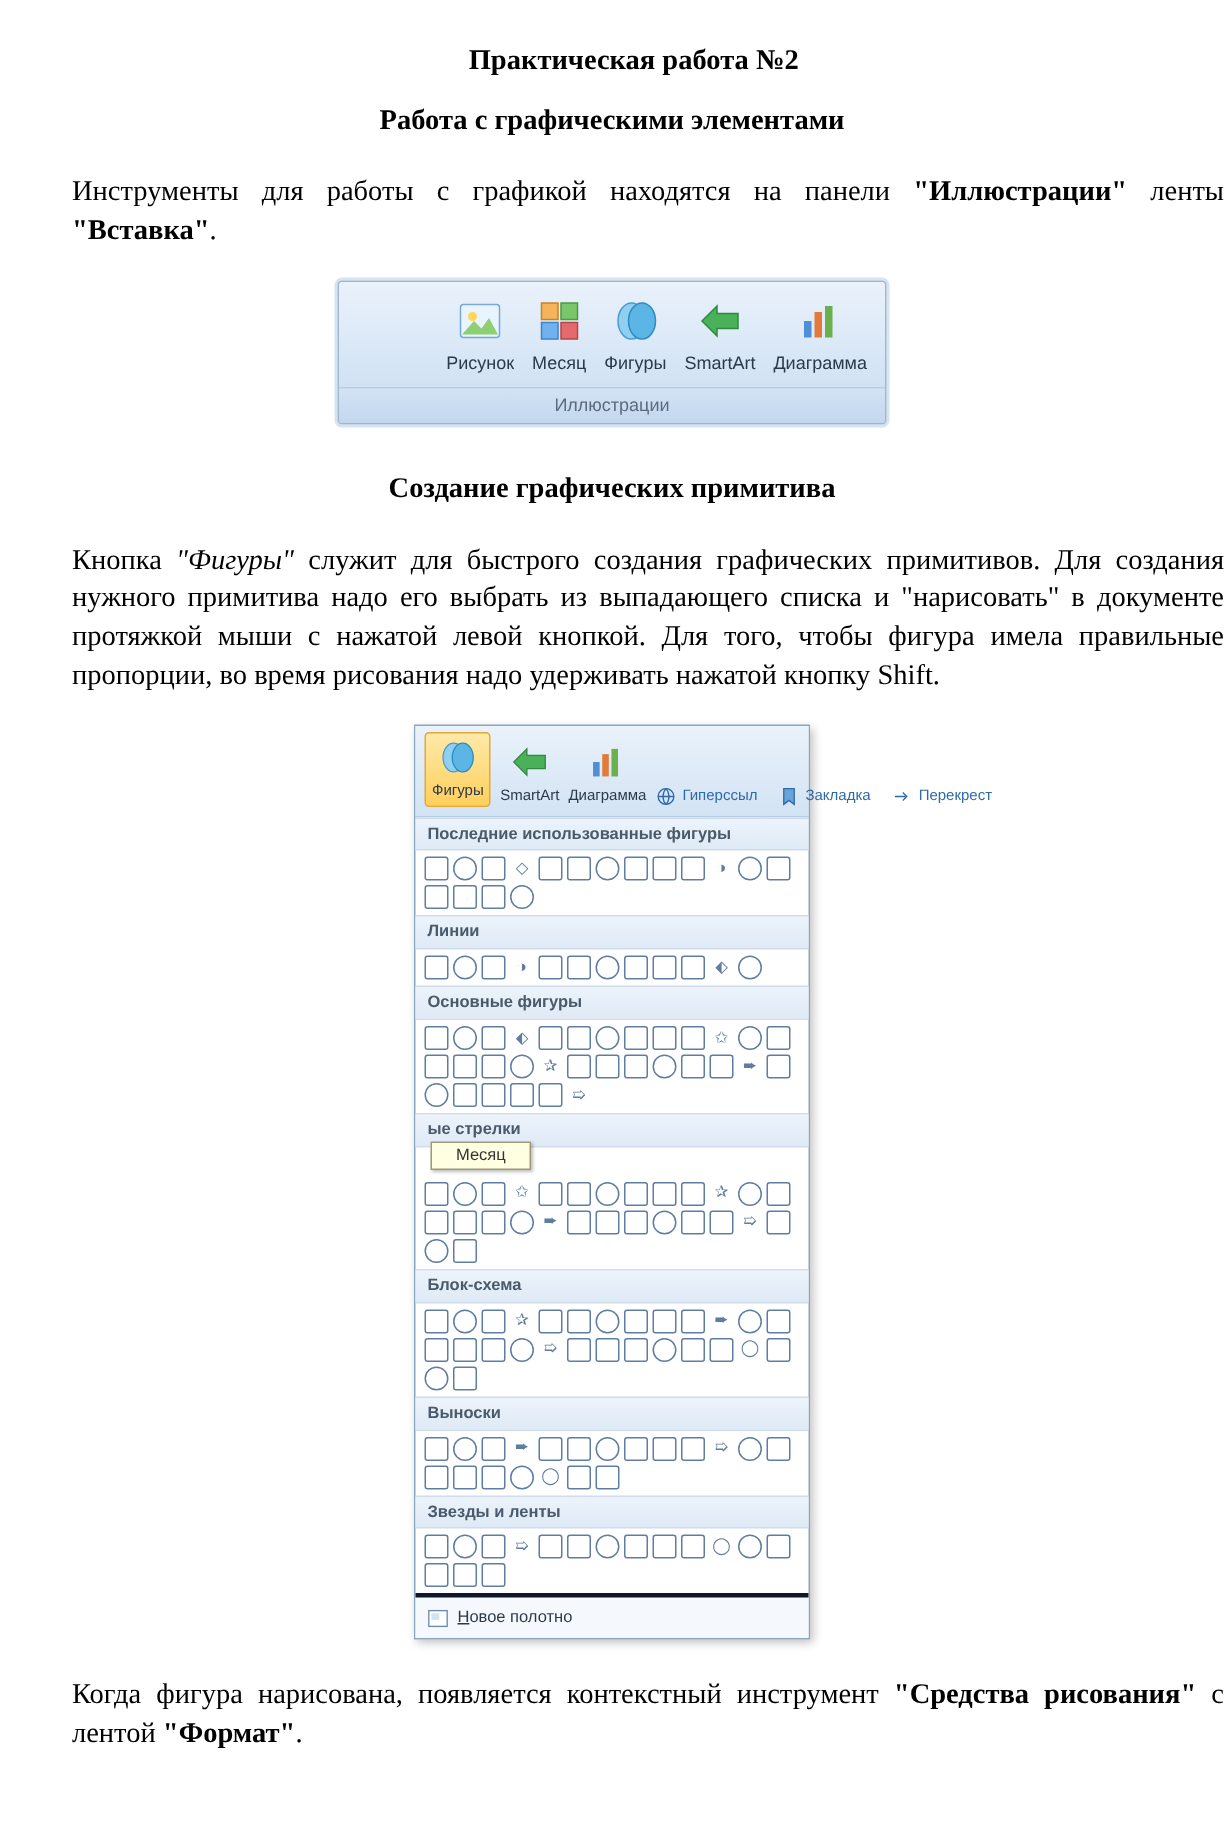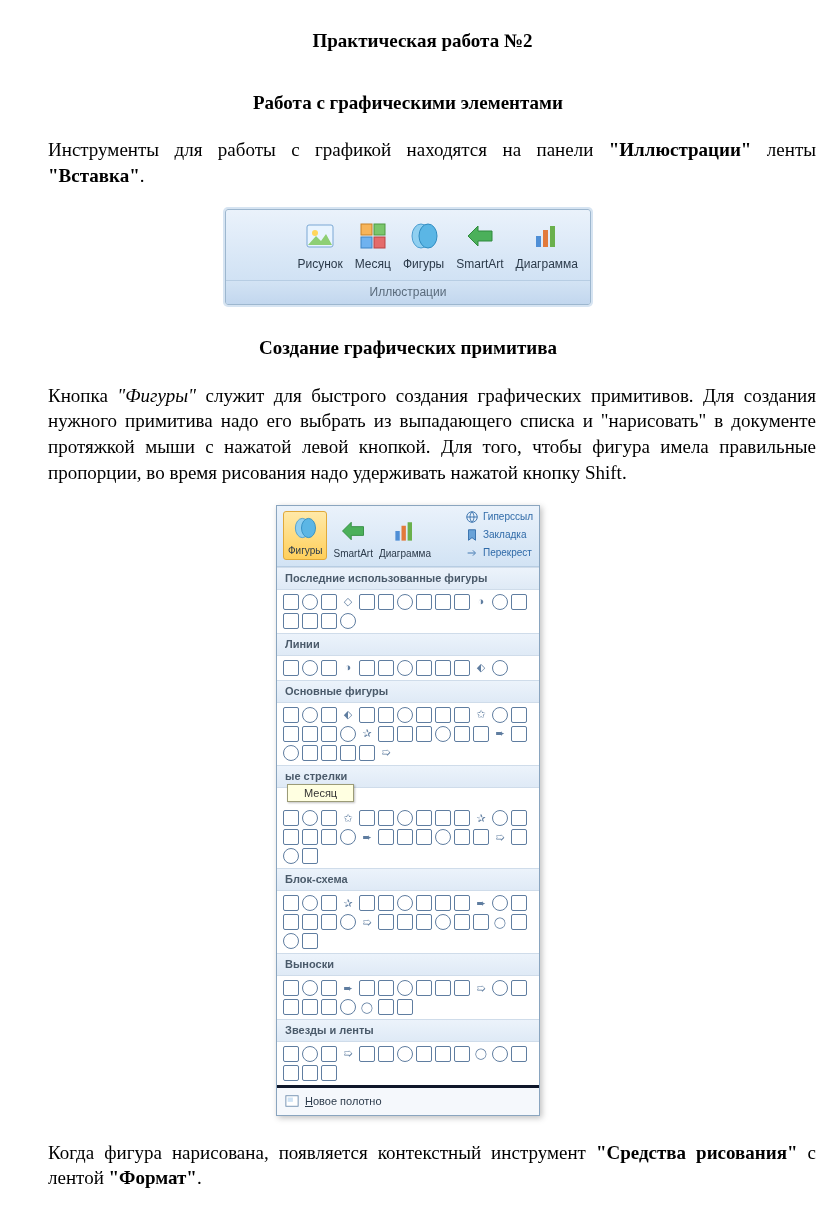--- a/index.html
+++ b/index.html
@@ -12,21 +12,21 @@
     background: #fff;
     width: 816px;
   }
   .page {
     padding: 28px 0 40px 0;
   }
   .title, .subtitle, .section-title {
     text-align: center;
     font-weight: bold;
   }
-  .title { margin: 0 0 36px 0; padding-left: 29px; }
+  .title { margin: 0 0 14px 0; padding-left: 29px; }
   .subtitle { margin: 0 0 22px 0; }
   .section-title { margin: 30px 0 22px 0; }
   p.para { margin: 0 0 20px 0; text-align: justify; padding-left: 48px; }
   .bold { font-weight: bold; }
   .italic { font-style: italic; }
   .figure { display: flex; justify-content: center; margin: 6px 0 10px 0; }
 
   
   .ribbon-group {
     width: 364px;
@@ -80,21 +80,21 @@
     padding: 4px 6px 6px 6px;
     background: linear-gradient(#eaf2fb, #d2e3f4);
     border-bottom: 1px solid #b7cde3;
     align-items: flex-end;
   }
   .shapes-top .mini {
     display: flex; flex-direction: column; align-items: center; gap: 2px;
     font-size: 10px; color: #2b3a4a;
   }
   .shapes-top .links {
-    display: flex; flex-direction: column; gap: 4px; margin-left: auto;
+    display: flex; flex-direction: row; gap: 14px; margin-left: auto;
     font-size: 10px; color: #2f6aa8;
   }
   .shapes-top .links div { display: flex; align-items: center; gap: 4px; }
   .section-head {
     padding: 3px 8px;
     font-weight: bold;
     font-size: 11px;
     background: linear-gradient(#ecf3fb, #dfeaf6);
     border-top: 1px solid #cfdcea;
     border-bottom: 1px solid #cfdcea;

